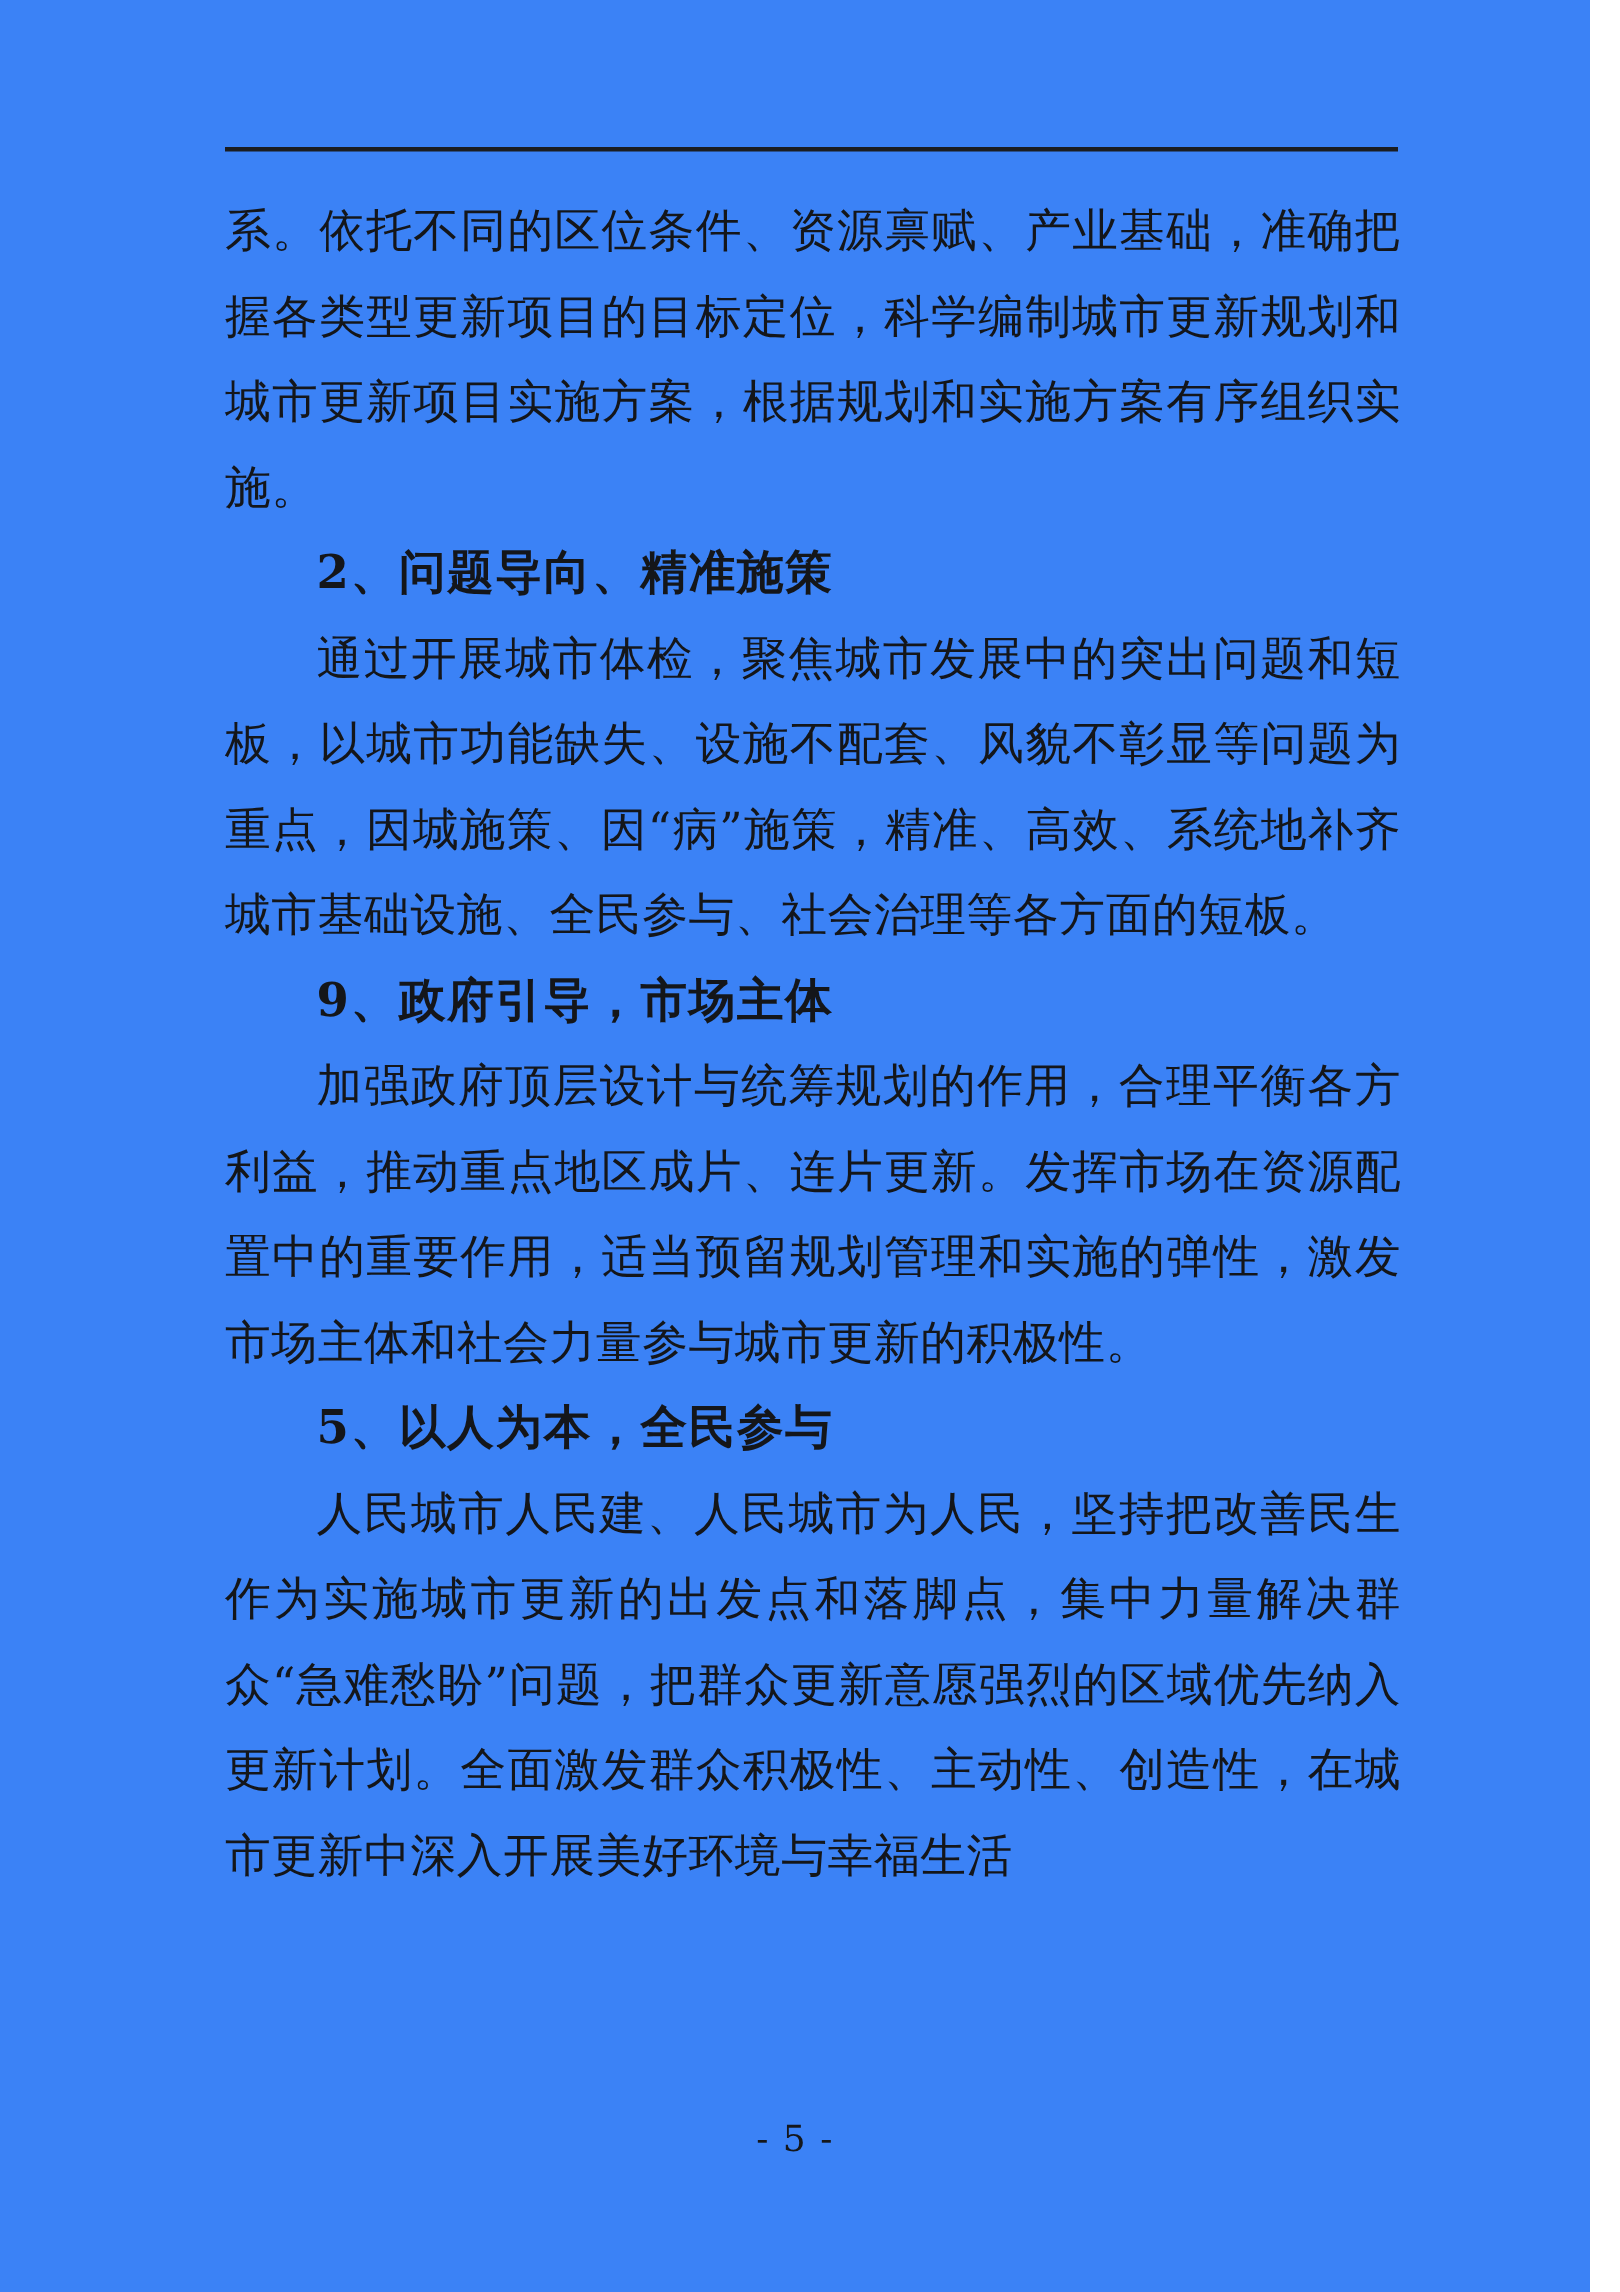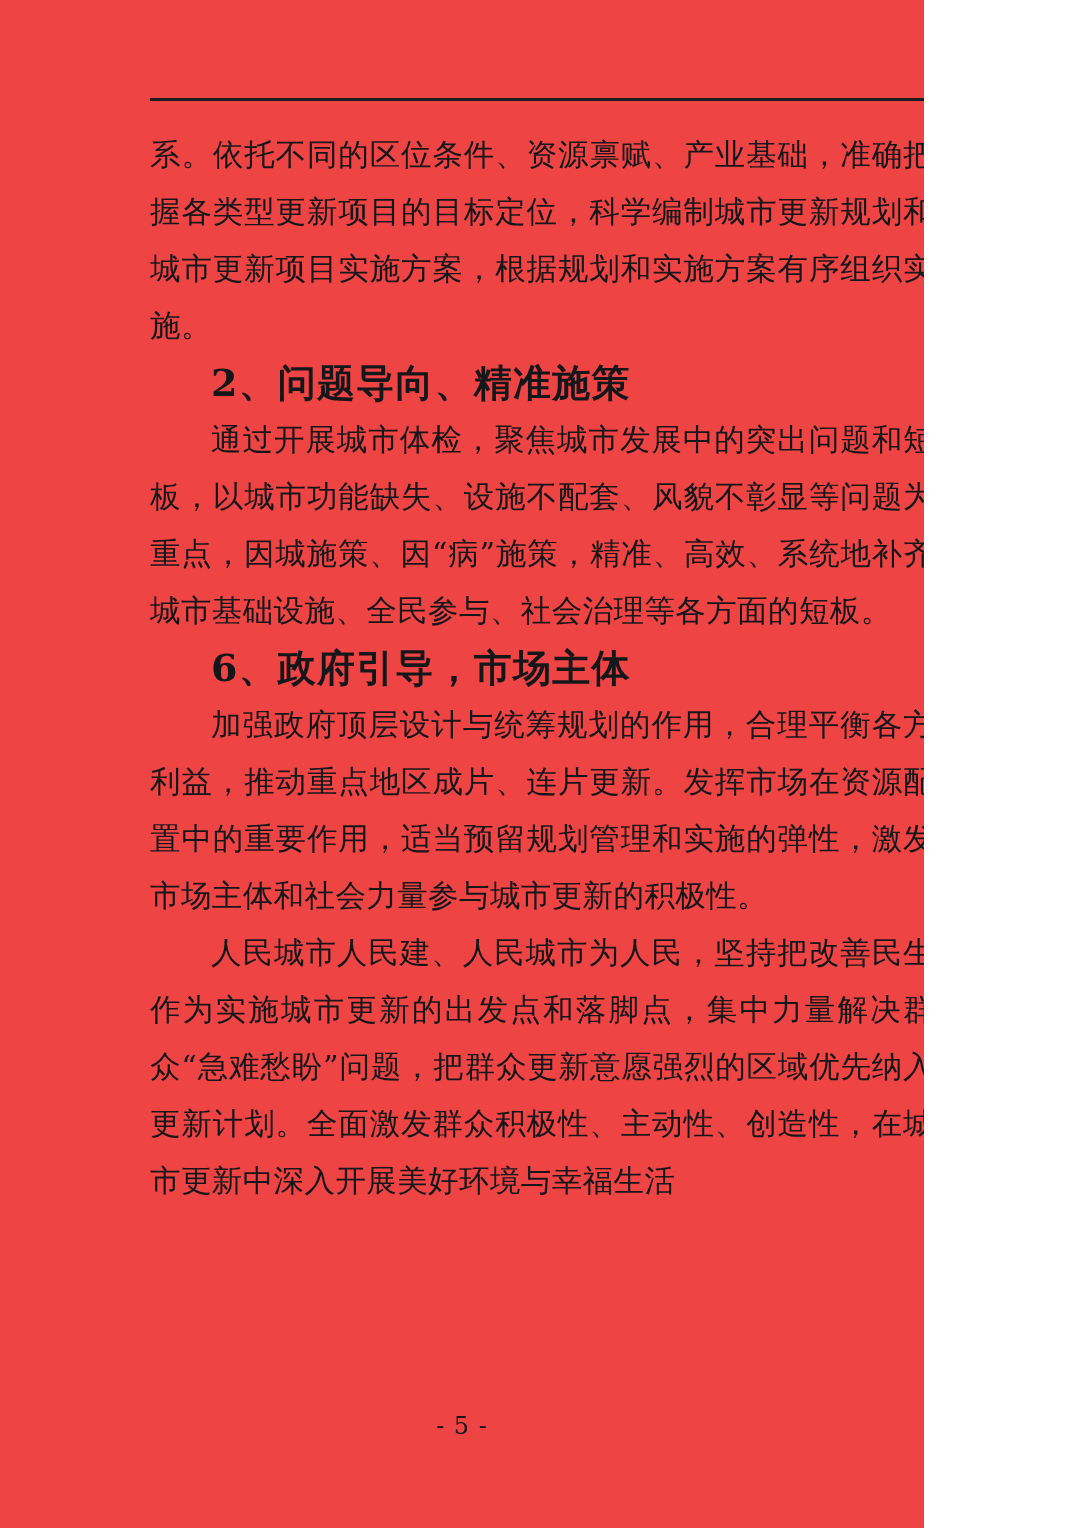--- a/index.html
+++ b/index.html
@@ -2,23 +2,23 @@
 <html><head>
 <meta charset="utf-8">
 <style>
   html, body {
     margin: 0;
     padding: 0;
     background: #ffffff;
   }
   .page {
     position: relative;
-    width: 924px;
+    width: 1060px;
     height: 1528px;
-    background: #ef4444;
+    background: #3b82f6;
     box-sizing: border-box;
     overflow: hidden;
     font-family: "DejaVu Serif", "Liberation Serif", serif;
     color: #14161a;
   }
   .top-rule {
     position: absolute;
     left: 150px;
     top: 98px;
     width: 782px;
@@ -39,21 +39,21 @@
     text-justify: inter-ideograph;
     letter-spacing: 0.4px;
     text-indent: 0;
     word-break: break-all;
   }
   p.indent {
     text-indent: 61px;
   }
   h3.heading {
     margin: 0;
-    font-size: 38px;
+    font-size: 31px;
     line-height: 57px;
     font-weight: bold;
     text-indent: 61px;
     letter-spacing: 1.2px;
     font-family: "DejaVu Serif", "Liberation Serif", serif;
   }
   .page-number {
     position: absolute;
     left: 0;
     right: 0;
@@ -69,20 +69,21 @@
 <body>
 
 <div class="page">
 
   <div class="top-rule"></div>
 
   <div class="body-area">
     <p class="para">系。依托不同的区位条件、资源禀赋、产业基础，准确把握各类型更新项目的目标定位，科学编制城市更新规划和城市更新项目实施方案，根据规划和实施方案有序组织实施。</p>
     <h3 class="heading">2、问题导向、精准施策</h3>
     <p class="para indent">通过开展城市体检，聚焦城市发展中的突出问题和短板，以城市功能缺失、设施不配套、风貌不彰显等问题为重点，因城施策、因“病”施策，精准、高效、系统地补齐城市基础设施、全民参与、社会治理等各方面的短板。</p>
-    <h3 class="heading">6、政府引导，市场主体</h3>
+    <h3 class="heading">9、政府引导，市场主体</h3>
     <p class="para indent">加强政府顶层设计与统筹规划的作用，合理平衡各方利益，推动重点地区成片、连片更新。发挥市场在资源配置中的重要作用，适当预留规划管理和实施的弹性，激发市场主体和社会力量参与城市更新的积极性。</p>
+    <h3 class="heading">5、以人为本，全民参与</h3>
     <p class="para indent">人民城市人民建、人民城市为人民，坚持把改善民生作为实施城市更新的出发点和落脚点，集中力量解决群众“急难愁盼”问题，把群众更新意愿强烈的区域优先纳入更新计划。全面激发群众积极性、主动性、创造性，在城市更新中深入开展美好环境与幸福生活</p>
   </div>
 
   <div class="page-number">- 5 -</div>
 
 </div>
 
 </body></html>

